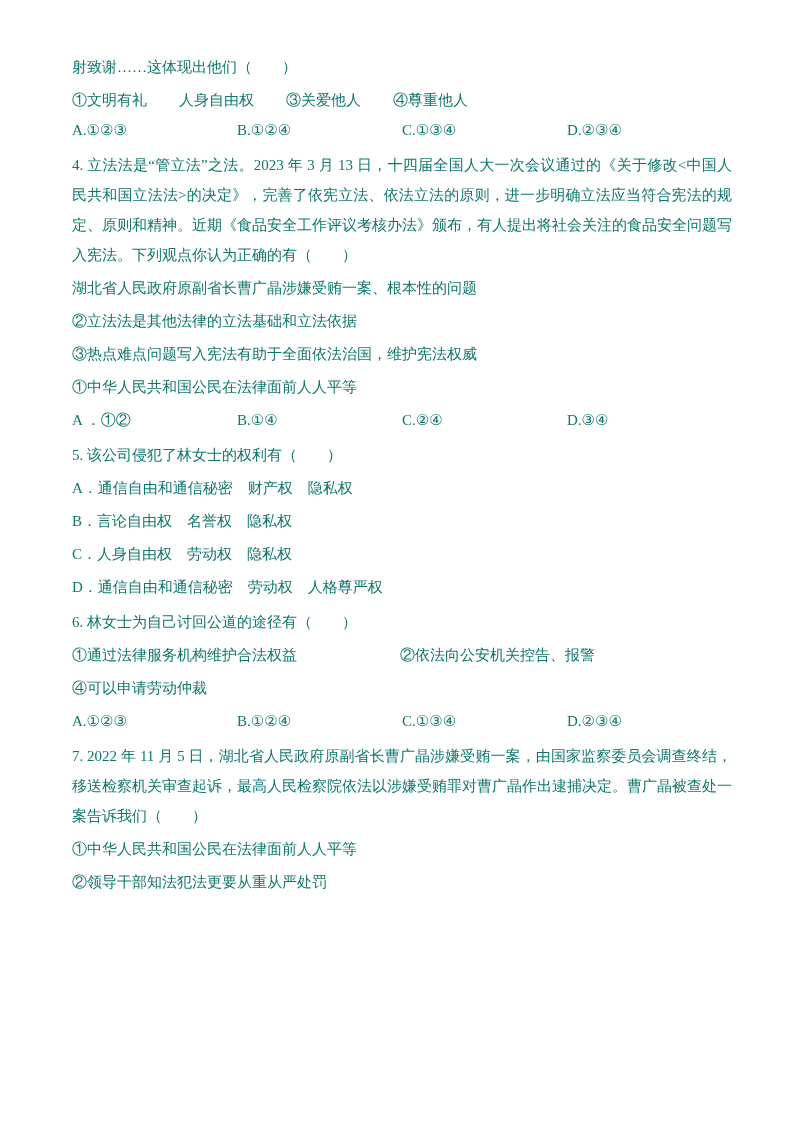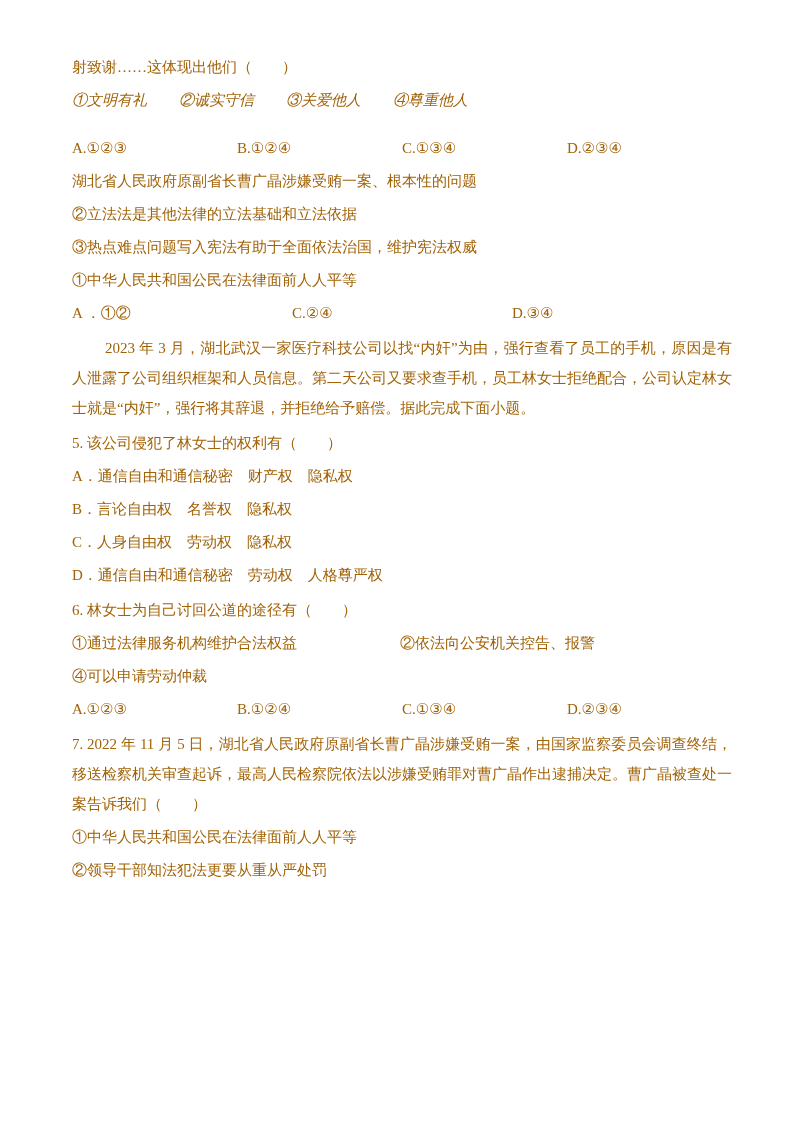--- a/index.html
+++ b/index.html
@@ -5,42 +5,41 @@
   * { margin: 0; padding: 0; box-sizing: border-box; }
   html, body { background: #ffffff; }
   .page {
     position: relative;
     width: 793px;
     height: 1122px;
     background: #ffffff;
     padding: 52px 61px 0 72px;
     font-family: "Liberation Serif", "DejaVu Serif", serif;
     font-size: 15px;
-    color: #a16207;
+    color: #0f766e;
     overflow: hidden;
   }
   .line {
     line-height: 30px;
     margin-bottom: 3px;
     white-space: pre-wrap;
   }
   .para {
     line-height: 30px;
     margin-bottom: 3px;
     text-align: justify;
   }
   .indent {
     text-indent: 2.2em;
   }
   .options-row {
     display: flex;
     line-height: 30px;
-    margin-bottom: 18px;
+    margin-bottom: 0;
     gap: 32px;
-    font-style: italic;
   }
   .answers-row {
     display: flex;
     line-height: 30px;
     margin-bottom: 3px;
   }
   .answers-row .col { flex: 1; text-align: left; }
   .two-col {
     display: flex;
     line-height: 30px;
@@ -51,43 +50,44 @@
 </style>
 </head>
 <body>
 
 <div class="page">
 
   <p class="line">射致谢……这体现出他们（　　）</p>
 
   <div class="options-row">
     <span>①文明有礼</span>
-    <span>②诚实守信</span>
+    <span>人身自由权</span>
     <span>③关爱他人</span>
     <span>④尊重他人</span>
   </div>
 
   <div class="answers-row">
     <span class="col">A.①②③</span>
     <span class="col">B.①②④</span>
     <span class="col">C.①③④</span>
     <span class="col">D.②③④</span>
   </div>
 
+  <p class="para mt">4. 立法法是“管立法”之法。2023 年 3 月 13 日，十四届全国人大一次会议通过的《关于修改&lt;中国人民共和国立法法&gt;的决定》，完善了依宪立法、依法立法的原则，进一步明确立法应当符合宪法的规定、原则和精神。近期《食品安全工作评议考核办法》颁布，有人提出将社会关注的食品安全问题写入宪法。下列观点你认为正确的有（　　）</p>
   <p class="line">湖北省人民政府原副省长曹广晶涉嫌受贿一案、根本性的问题</p>
   <p class="line">②立法法是其他法律的立法基础和立法依据</p>
   <p class="line">③热点难点问题写入宪法有助于全面依法治国，维护宪法权威</p>
   <p class="line">①中华人民共和国公民在法律面前人人平等</p>
   <div class="answers-row">
     <span class="col">A ．①②</span>
+    <span class="col">B.①④</span>
     <span class="col">C.②④</span>
     <span class="col">D.③④</span>
   </div>
 
-  <p class="para indent mt">2023 年 3 月，湖北武汉一家医疗科技公司以找“内奸”为由，强行查看了员工的手机，原因是有人泄露了公司组织框架和人员信息。第二天公司又要求查手机，员工林女士拒绝配合，公司认定林女士就是“内奸”，强行将其辞退，并拒绝给予赔偿。据此完成下面小题。</p>
 
   <p class="line mt">5. 该公司侵犯了林女士的权利有（　　）</p>
   <p class="line">A．通信自由和通信秘密　财产权　隐私权</p>
   <p class="line">B．言论自由权　名誉权　隐私权</p>
   <p class="line">C．人身自由权　劳动权　隐私权</p>
   <p class="line">D．通信自由和通信秘密　劳动权　人格尊严权</p>
 
   <p class="line mt">6. 林女士为自己讨回公道的途径有（　　）</p>
   <div class="two-col">
     <span class="left">①通过法律服务机构维护合法权益</span>

